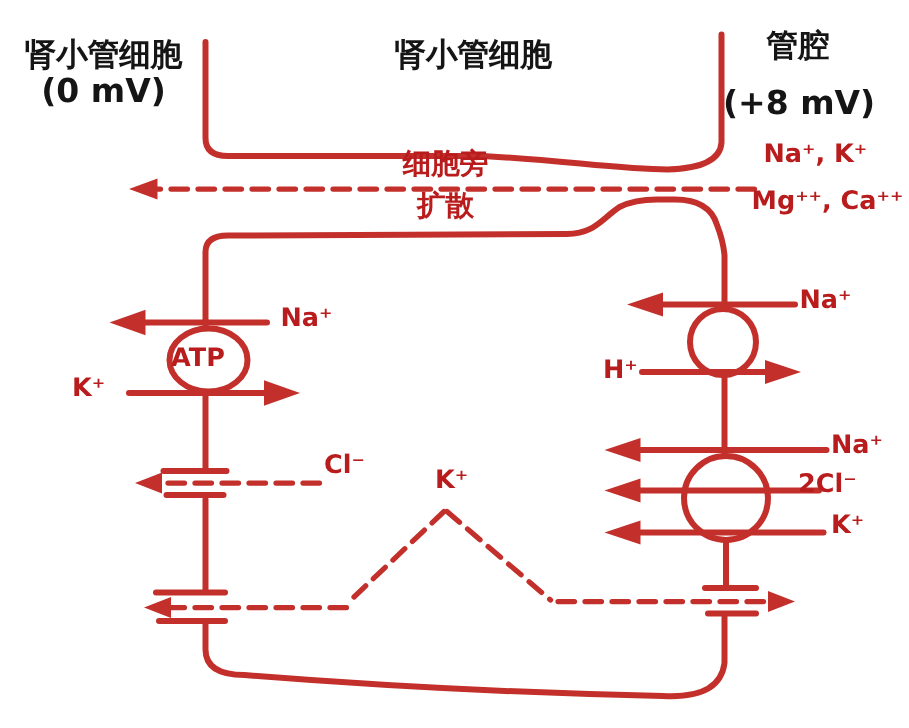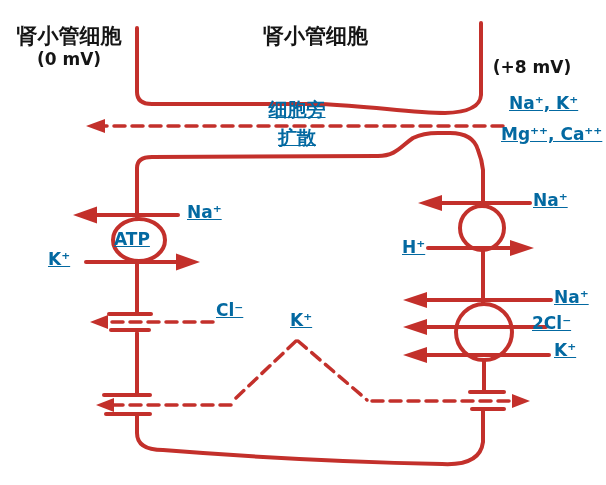--- a/index.html
+++ b/index.html
@@ -11,22 +11,22 @@
     overflow:hidden;
   }
   #diagram-svg{position:absolute;left:0;top:0;}
   .lbl{
     position:absolute;
     font-weight:bold;
     white-space:nowrap;
     line-height:1.1;
   }
   .black{color:#151515;font-size:21px;}
-  .black.sm{font-size:17px;}
-  .red{color:#0369a1;font-size:17px;text-decoration:underline;}
+  .black.sm{font-size:22px;}
+  .red{color:#b91c1c;font-size:17px;}
   .red.cjk{font-size:19px;}
   .ctr{text-align:center;}
   
   #lbl-interstitium-title{left:4px;top:25px;width:130px;}
   #lbl-interstitium-potential{left:4px;top:50px;width:130px;}
   #lbl-cell-title{left:238px;top:25px;width:130px;text-align:right;}
   #lbl-lumen-title{left:498px;top:19px;width:68px;}
   #lbl-lumen-potential{left:482px;top:46px;width:100px;margin-top:12px;}
   #lbl-paracellular-top{left:254px;top:99px;width:86px;}
   #lbl-paracellular-bottom{left:254px;top:127px;width:86px;}
@@ -104,20 +104,21 @@
       <polygon points="86,126 105,119 105,133"></polygon>
       <polygon points="90,322 108,315 108,329"></polygon>
       <polygon points="96,405 114,398 114,412"></polygon>
       <polygon points="530,401 512,394 512,408"></polygon>
     </g>
   </svg>
 
   <div class="lbl black ctr" id="lbl-interstitium-title">肾小管细胞</div>
   <div class="lbl black sm ctr" id="lbl-interstitium-potential">(0 mV)</div>
   <div class="lbl black ctr" id="lbl-cell-title">肾小管细胞</div>
+  <div class="lbl black ctr" id="lbl-lumen-title">管腔</div>
   <div class="lbl black sm ctr" id="lbl-lumen-potential">(+8 mV)</div>
 
   <div class="lbl red cjk ctr" id="lbl-paracellular-top">细胞旁</div>
   <div class="lbl red cjk ctr" id="lbl-paracellular-bottom">扩散</div>
   <div class="lbl red" id="lbl-ions-bottom">Mg⁺⁺, Ca⁺⁺</div>
   <div class="lbl red" id="lbl-ions-top">Na⁺, K⁺</div>
 
   <div class="lbl red" id="lbl-atp">ATP</div>
   <div class="lbl red" id="lbl-na-out">Na⁺</div>
   <div class="lbl red" id="lbl-k-in">K⁺</div>

